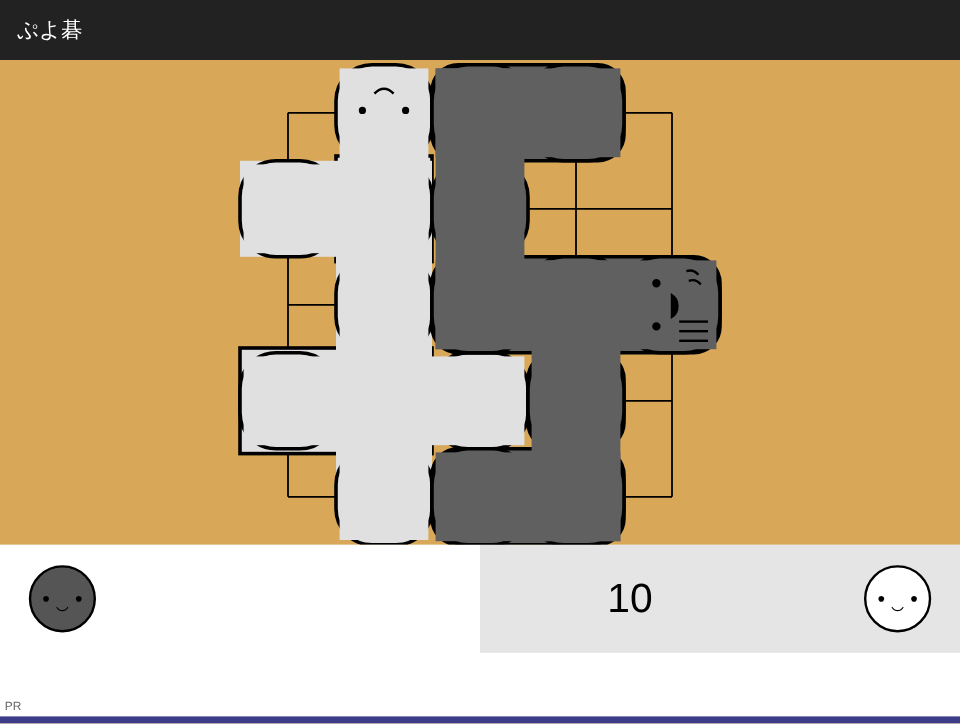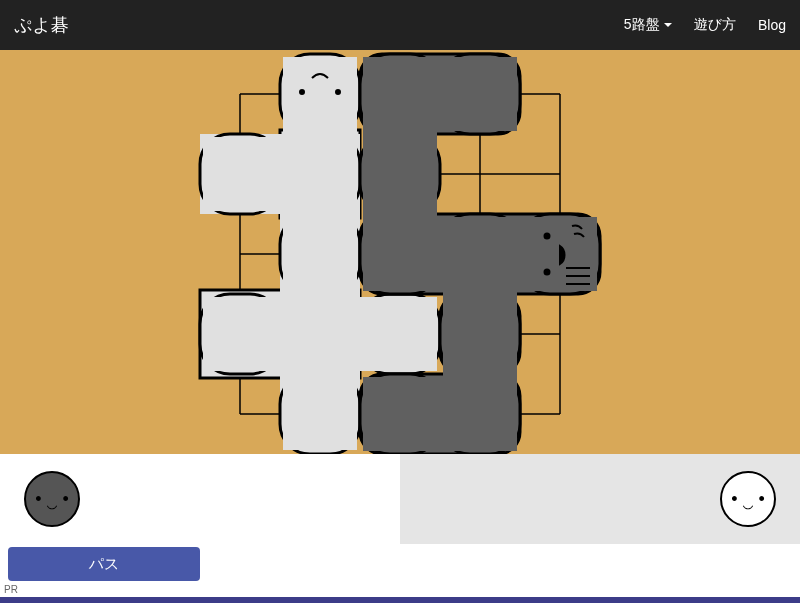--- a/index.html
+++ b/index.html
@@ -88,28 +88,20 @@
     padding-left: 4px;
     display:flex; align-items:flex-start;
     border-bottom: 6px solid #3c3c88;
   }
 </style>
 </head>
 <body>
 
 <div class="navbar">
   <div class="brand">ぷよ碁</div>
-  <div class="nav-right">
-    <div class="nav-item">
-      <span>5路盤</span>
-      <span class="caret-down"></span>
-    </div>
-    <div class="nav-item">遊び方</div>
-    <div class="nav-item">Blog</div>
-  </div>
 </div>
 
 <div class="board-area">
   <svg class="board-svg" width="800" height="404">
 
     <g stroke="#000" stroke-width="1.5" fill="none">
       <line x1="240" y1="44" x2="560" y2="44"></line>
       <line x1="240" y1="124" x2="560" y2="124"></line>
       <line x1="240" y1="204" x2="560" y2="204"></line>
       <line x1="240" y1="284" x2="560" y2="284"></line>
@@ -185,25 +177,25 @@
   </svg>
 </div>
 
 <div class="score-row">
   <div class="player-cell black">
     <div class="avatar black">
       <span class="face">• ‿ •</span>
     </div>
   </div>
   <div class="player-cell white">
+    <div class="score">10</div>
     <div class="avatar white">
       <span class="face">• ‿ •</span>
     </div>
   </div>
 </div>
 
 <div class="action-row">
-  <button class="btn">パス</button>
 </div>
 
 <div class="footer-strip">
   <span>PR</span>
 </div>
 
 </body></html>

